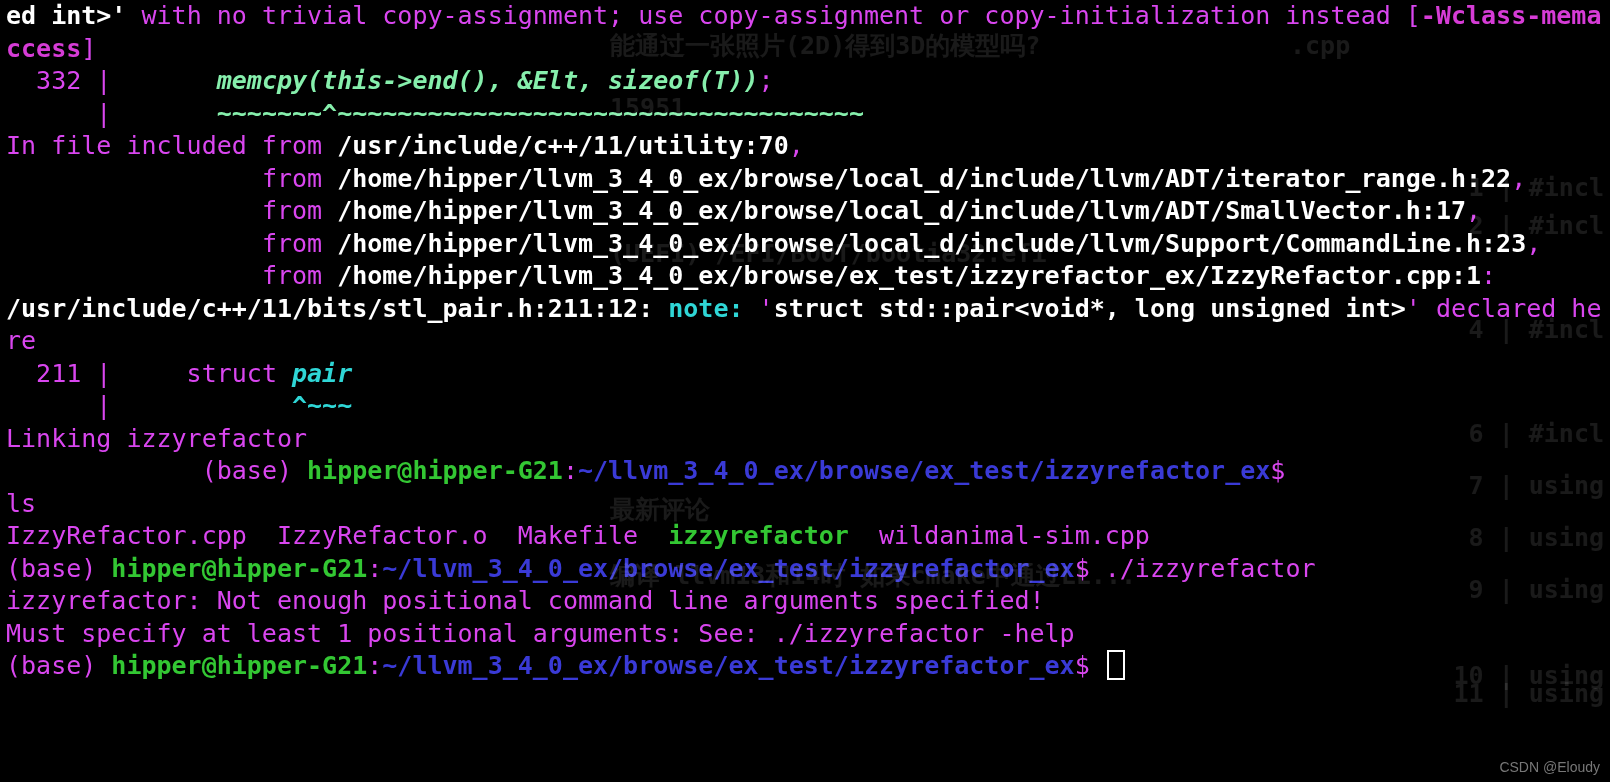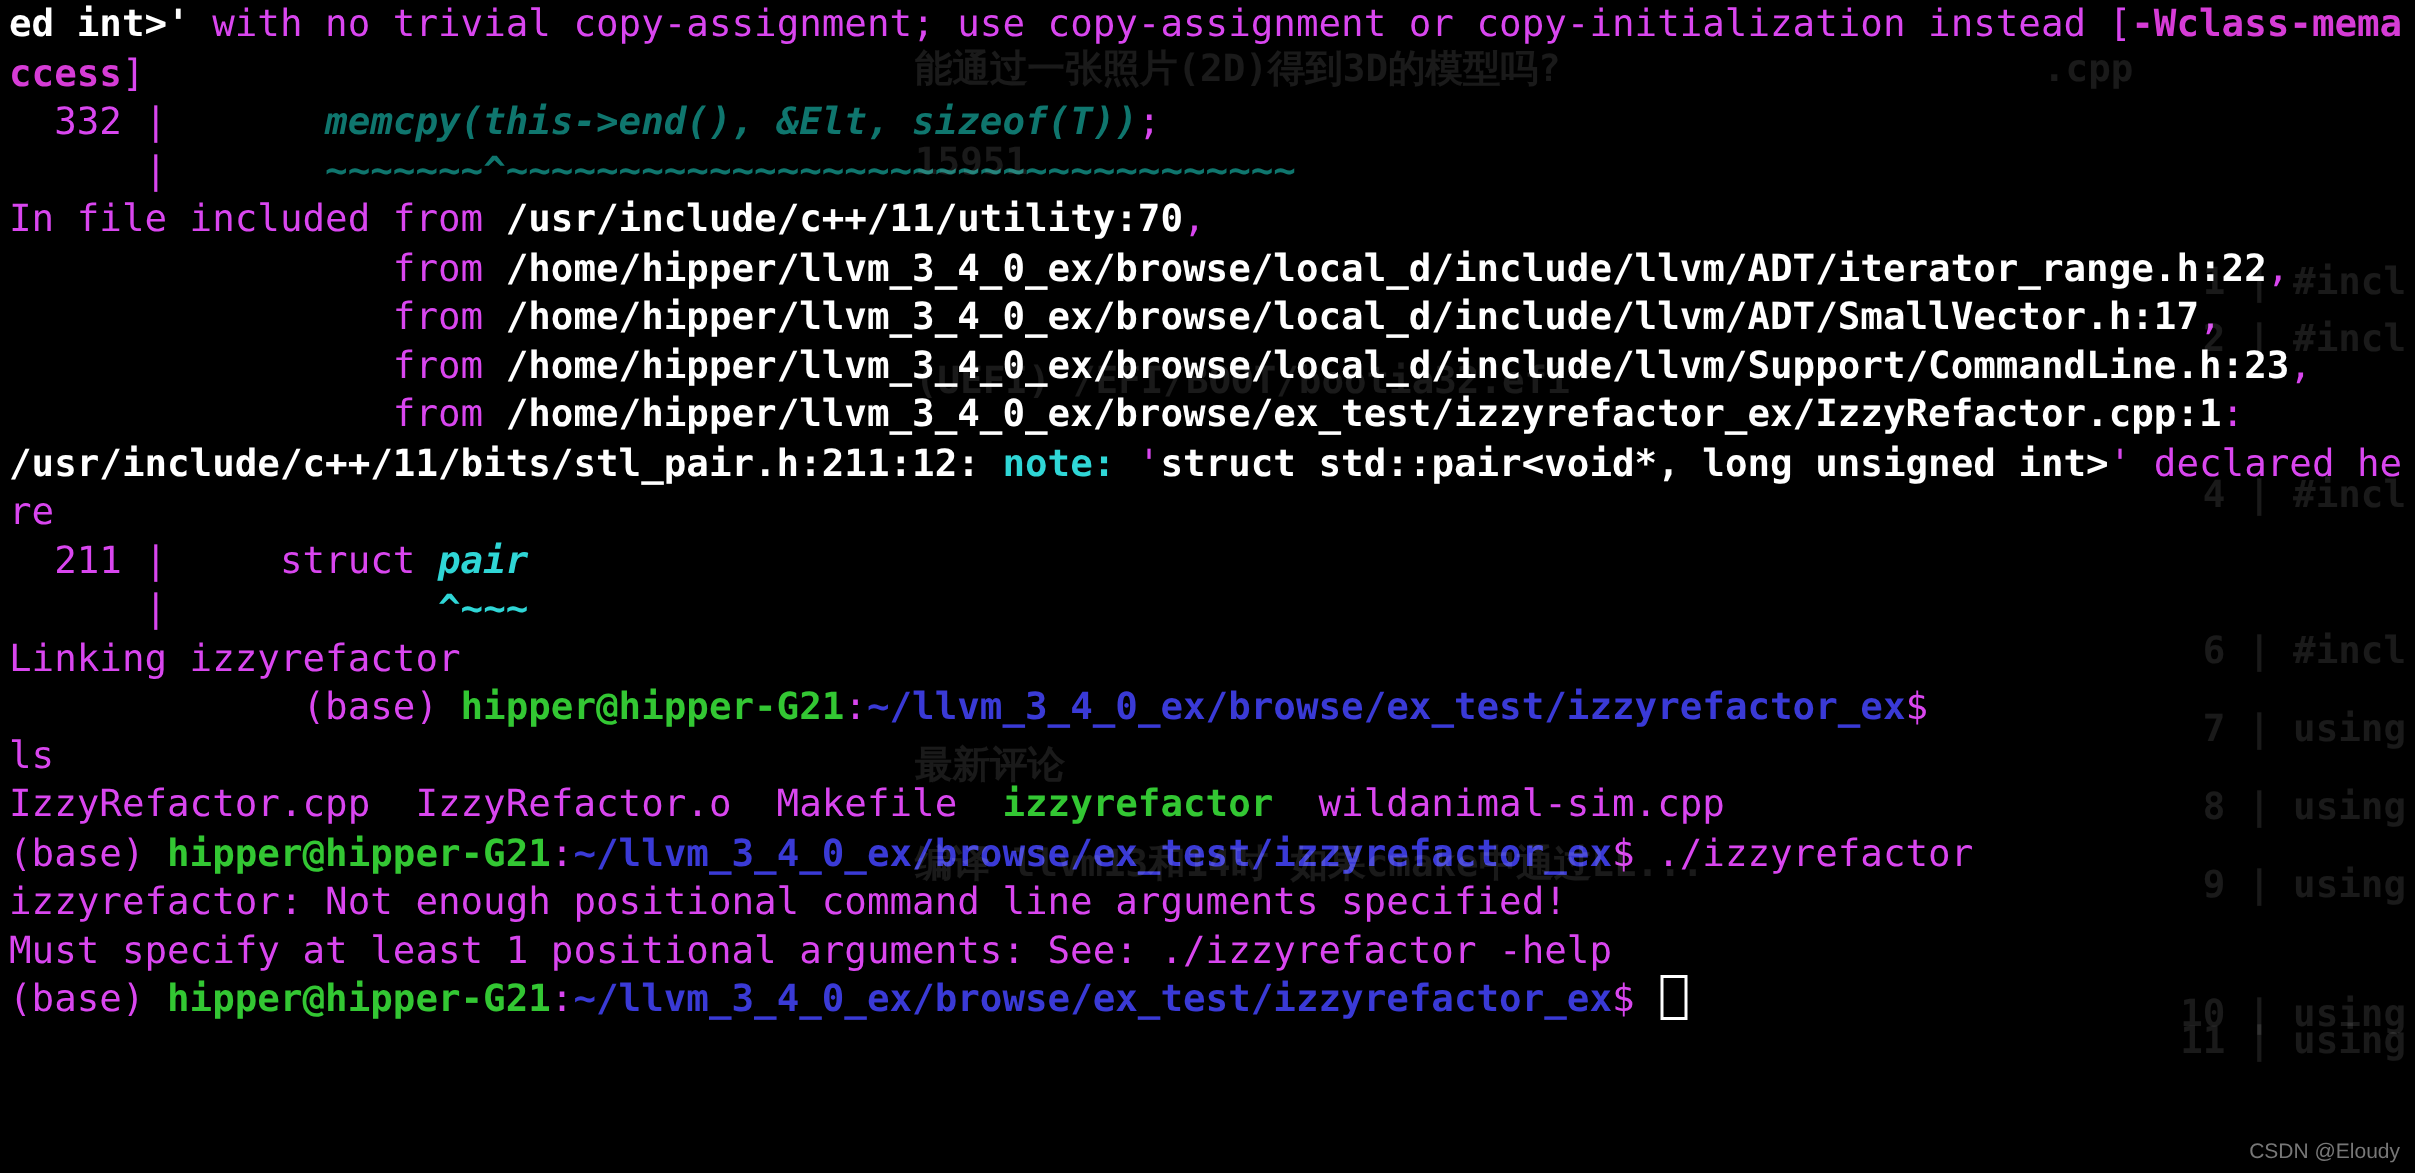--- a/index.html
+++ b/index.html
@@ -17,21 +17,21 @@
     position: relative;
   }
   .terminal {
     white-space: pre-wrap;
     word-break: break-all;
     padding: 0 6px;
   }
   .plain { color: #d946ef; font-weight: normal;}
   .bold  { color: #ffffff; font-weight: bold; }
   .magenta-b { color: #d63cd6; font-weight: bold; }
-  .magenta-bi { color: #0f766e; font-weight: bold; font-style: italic; }
+  .magenta-bi { color: #86efac; font-weight: bold; font-style: italic; }
   .cyan-b { color: #2fd6d6; font-weight: bold; }
   .cyan-bi { color: #2fd6d6; font-weight: bold; font-style: italic; }
   .green-b { color: #33c733; font-weight: bold; }
   .blue-b { color: #3a3ad6; font-weight: bold; }
   .watermark {
     position: absolute;
     bottom: 6px;
     right: 10px;
     font-size: 14px;
     color: #777777;
@@ -52,21 +52,21 @@
     color: rgba(255,255,255,0.10);
     font-weight: bold;
     white-space: nowrap;
     pointer-events: none;
   }
 </style>
 </head>
 <body>
 
 <div class="ghost" style="top:30px; left:610px;">能通过一张照片(2D)得到3D的模型吗?</div>
-<div class="ghost" style="top:30px; left:1362px;">.cpp</div>
+<div class="ghost" style="top:30px; left:1290px;">.cpp</div>
 <div class="ghost" style="top:92px; left:610px;text-align:right;">15951</div>
 <div class="ghost" style="top:210px; left:610px;margin-top:28px;">(UEFI)  /EFI/BOOT/bootia32.efi</div>
 <div class="ghost" style="top:172px; right:6px;">1  | #incl</div>
 <div class="ghost" style="top:210px; right:6px;">2  | #incl</div>
 <div class="ghost" style="top:314px; right:6px;">4  | #incl</div>
 <div class="ghost" style="top:418px; right:6px;">6  | #incl</div>
 <div class="ghost" style="top:470px; right:6px;">7  | using</div>
 <div class="ghost" style="top:522px; right:6px;">8  | using</div>
 <div class="ghost" style="top:574px; right:6px;">9  | using</div>
 <div class="ghost" style="top:660px; right:6px;">10 | using</div>

